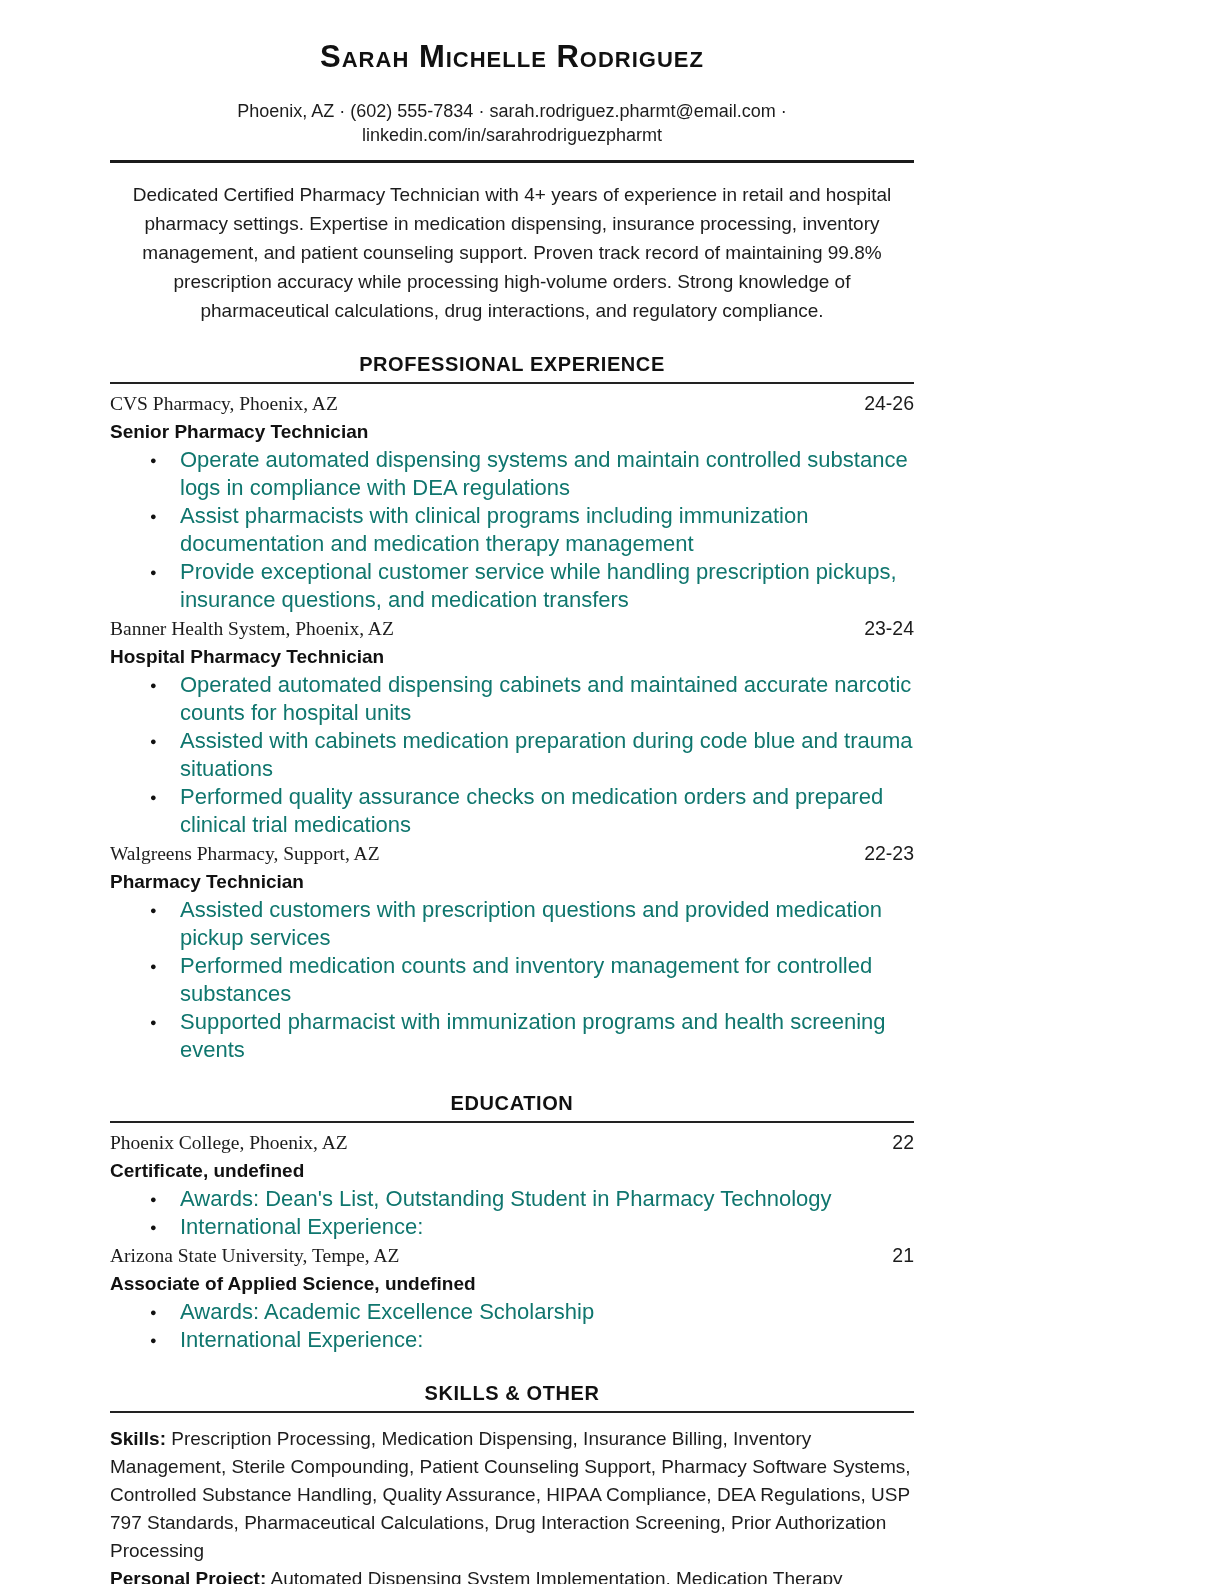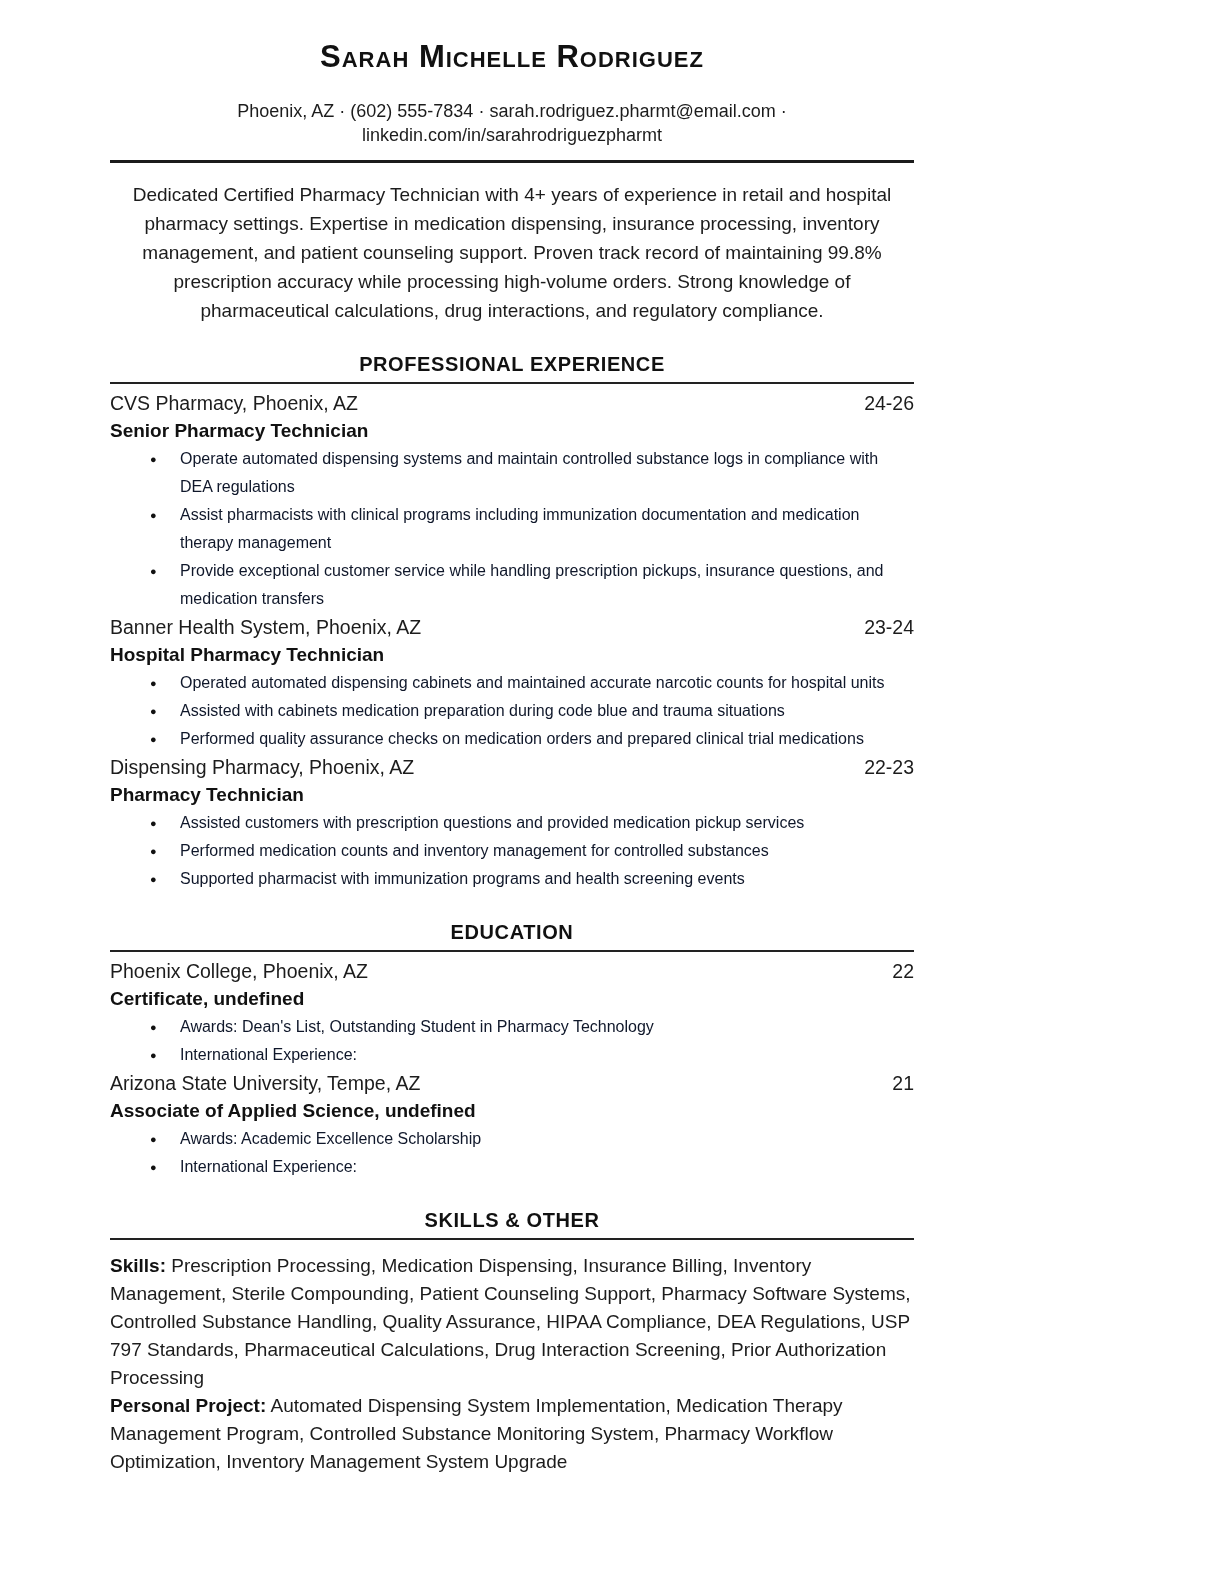--- a/index.html
+++ b/index.html
@@ -68,39 +68,39 @@
   }
   
   .entry-header {
     display: flex;
     justify-content: space-between;
     align-items: baseline;
     font-size: 19.5px;
     line-height: 28px;
     color: #1c1c1c;
   }
-  .entry-org { text-align: left; }
+  .entry-org { text-align: left; font-family: Liberation Serif, serif; }
   .entry-dates { text-align: right; white-space: nowrap; }
   .entry-role {
     font-size: 19px;
     line-height: 28px;
     font-weight: 700;
     color: #111;
   }
   ul.bullets {
     list-style: none;
     margin: 0;
     padding: 0;
   }
   ul.bullets li {
     position: relative;
     padding-left: 70px;
-    font-size: 16px;
-    line-height: 28px;
-    color: #0f172a;
+    font-size: 22px;
+    line-height: 28px;
+    color: #0f766e;
   }
   ul.bullets li::before {
     content: "●";
     position: absolute;
     left: 40px;
     top: 0;
     font-size: 11px;
     line-height: 28px;
     color: #111;
   }
@@ -153,21 +153,21 @@
         <div class="entry-role">Hospital Pharmacy Technician</div>
         <ul class="bullets">
           <li>Operated automated dispensing cabinets and maintained accurate narcotic counts for hospital units</li>
           <li>Assisted with cabinets medication preparation during code blue and trauma situations</li>
           <li>Performed quality assurance checks on medication orders and prepared clinical trial medications</li>
         </ul>
       </div>
 
       <div>
         <div class="entry-header">
-          <span class="entry-org">Dispensing Pharmacy, Phoenix, AZ</span>
+          <span class="entry-org">Walgreens Pharmacy, Support, AZ</span>
           <span class="entry-dates">22-23</span>
         </div>
         <div class="entry-role">Pharmacy Technician</div>
         <ul class="bullets">
           <li>Assisted customers with prescription questions and provided medication pickup services</li>
           <li>Performed medication counts and inventory management for controlled substances</li>
           <li>Supported pharmacist with immunization programs and health screening events</li>
         </ul>
       </div>
 

